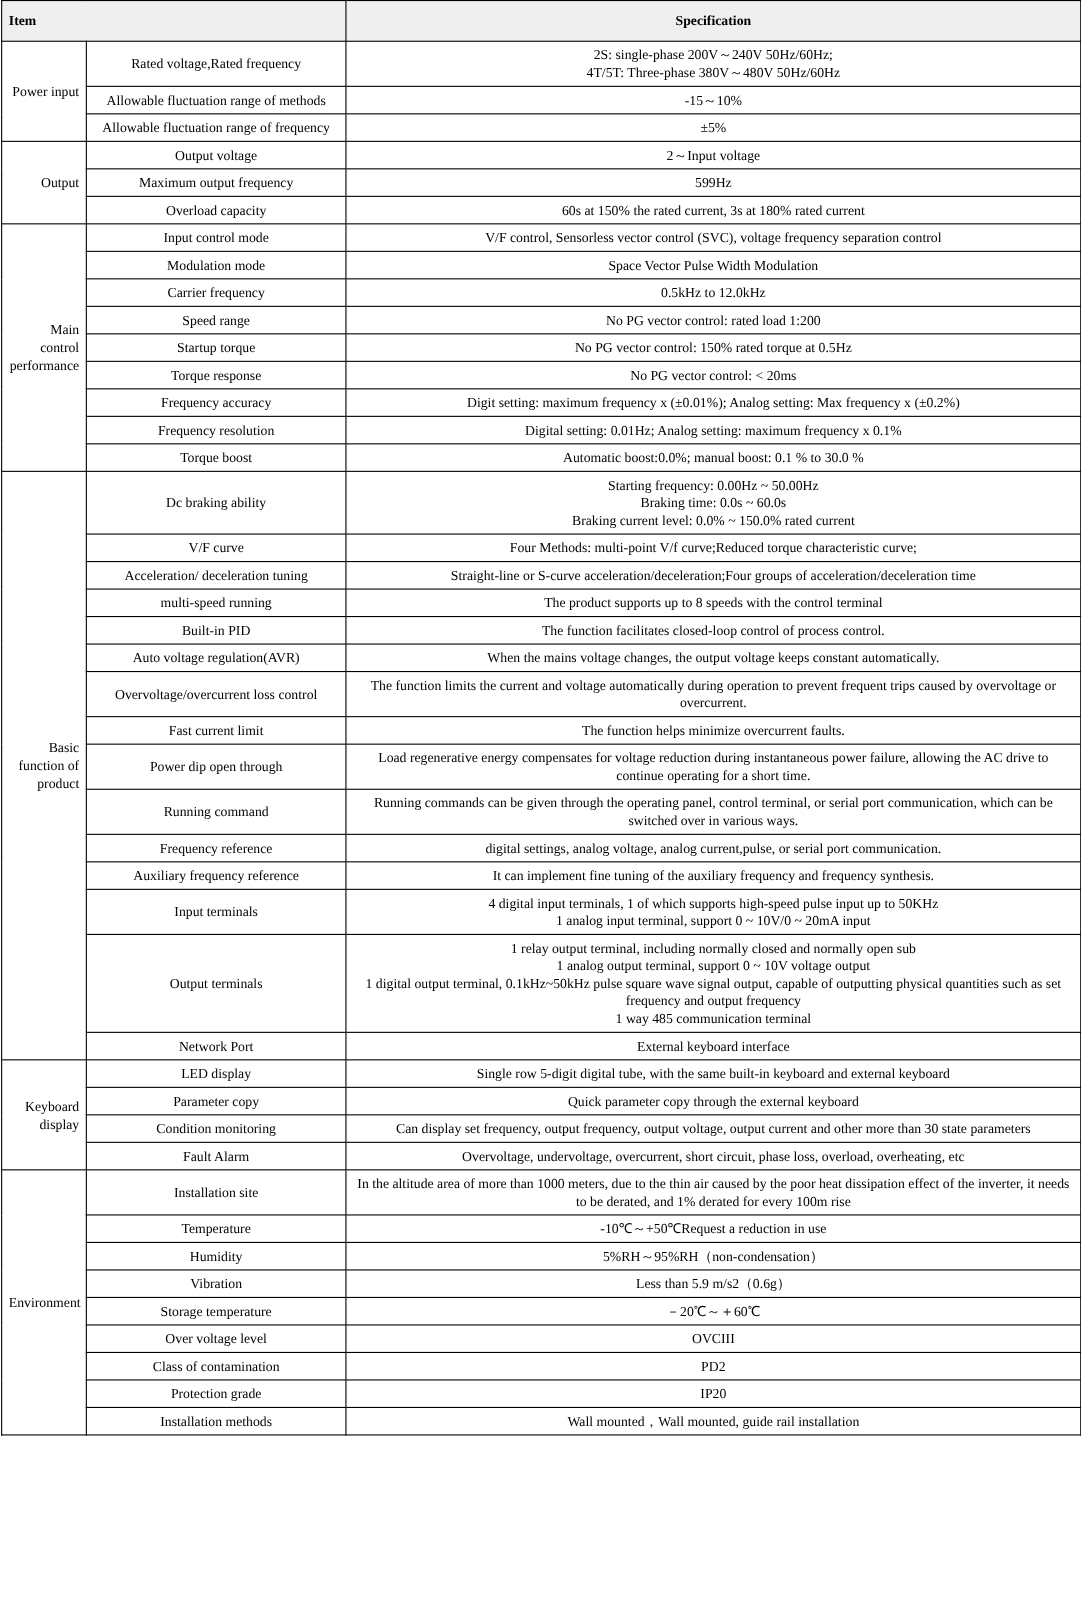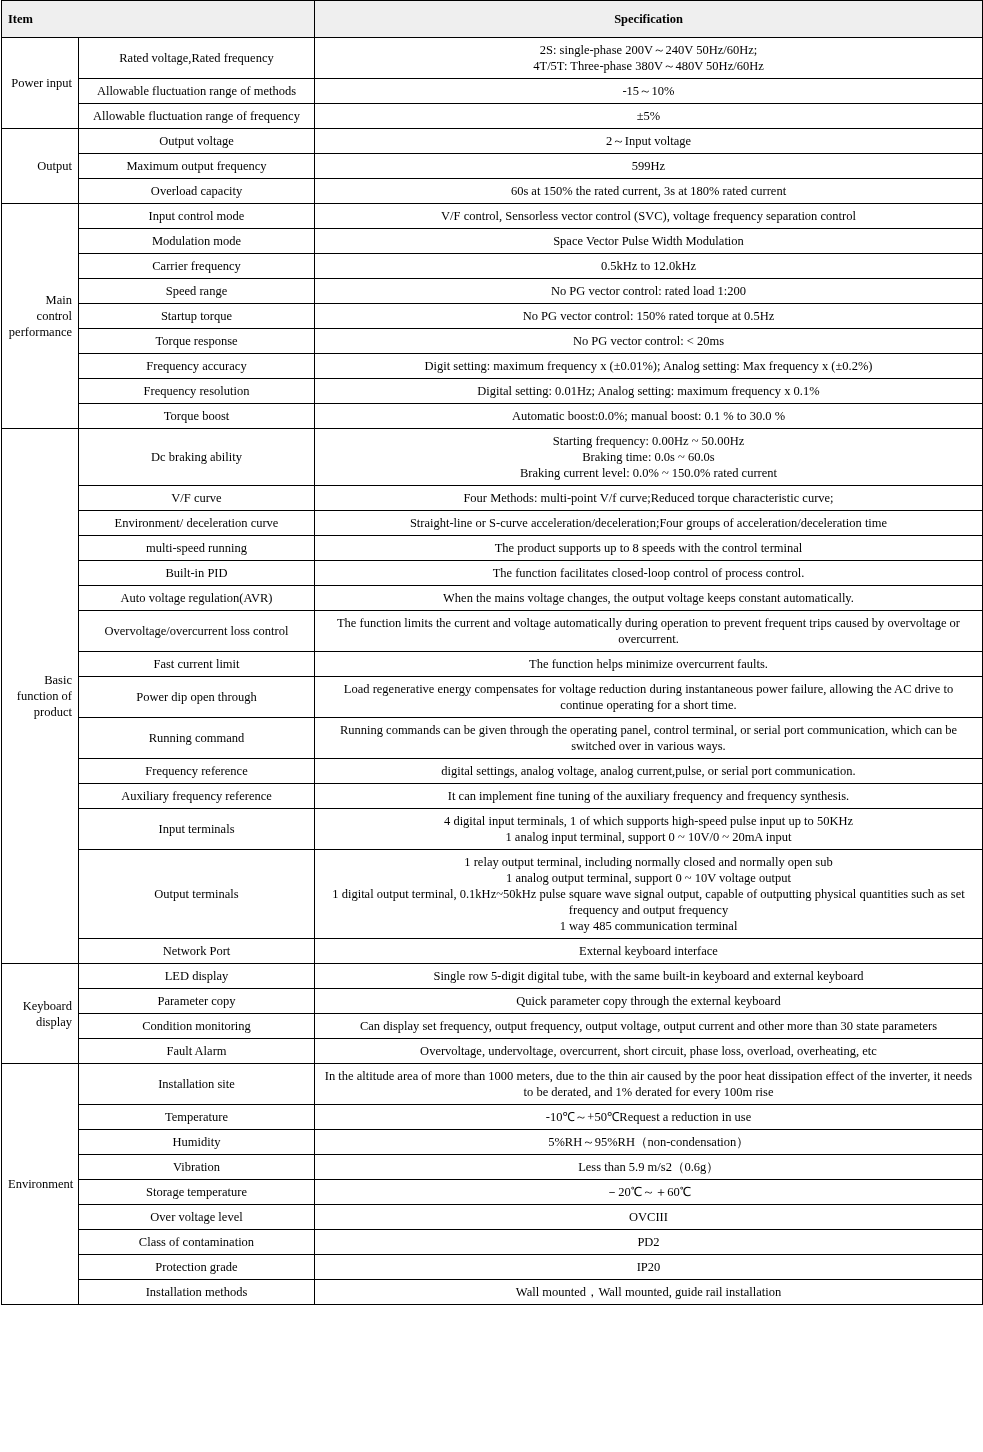--- a/index.html
+++ b/index.html
@@ -151,21 +151,21 @@
           <td class="item">Dc braking ability</td>
           <td class="spec multi">Starting frequency: 0.00Hz ~ 50.00Hz
 Braking time: 0.0s ~ 60.0s
 Braking current level: 0.0% ~ 150.0% rated current</td>
         </tr>
         <tr>
           <td class="item">V/F curve</td>
           <td class="spec">Four Methods: multi-point V/f curve;Reduced torque characteristic curve;</td>
         </tr>
         <tr>
-          <td class="item">Environment/ deceleration curve</td>
+          <td class="item">Acceleration/ deceleration tuning</td>
           <td class="spec">Straight-line or S-curve acceleration/deceleration;Four groups of acceleration/deceleration time</td>
         </tr>
         <tr>
           <td class="item">multi-speed running</td>
           <td class="spec">The product supports up to 8 speeds with the control terminal</td>
         </tr>
         <tr>
           <td class="item">Built-in PID</td>
           <td class="spec">The function facilitates closed-loop control of process control.</td>
         </tr>

